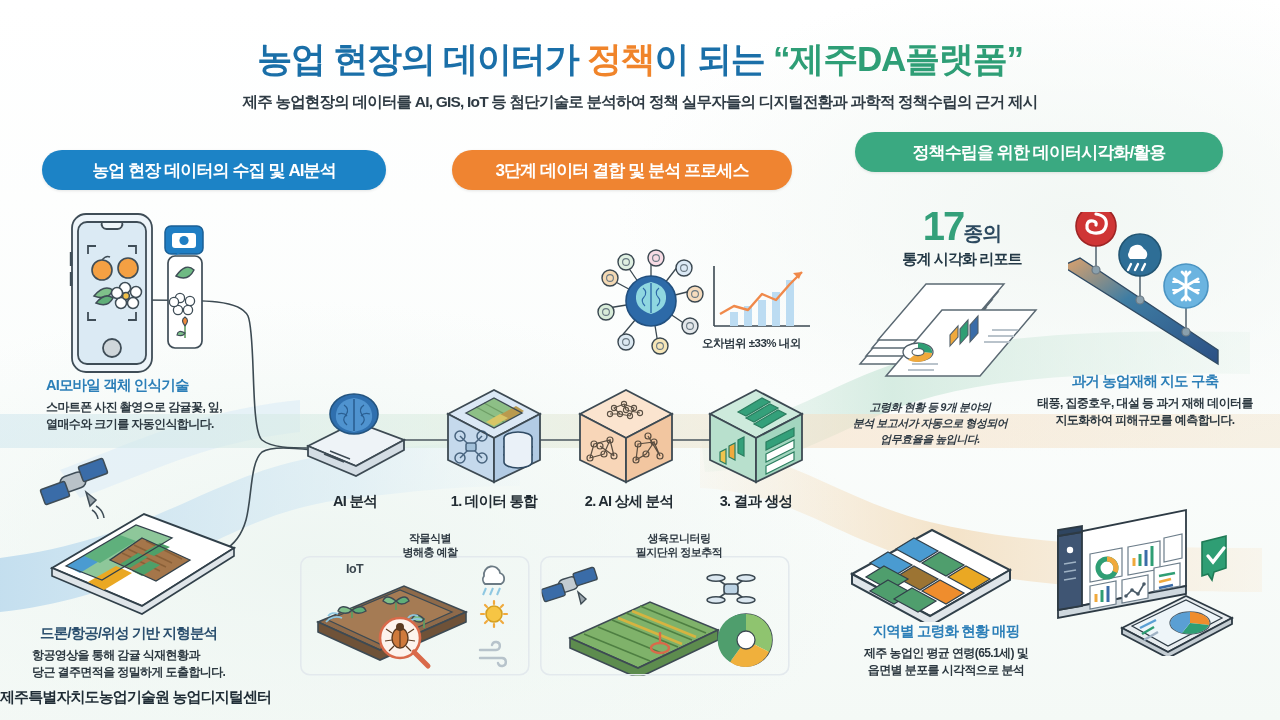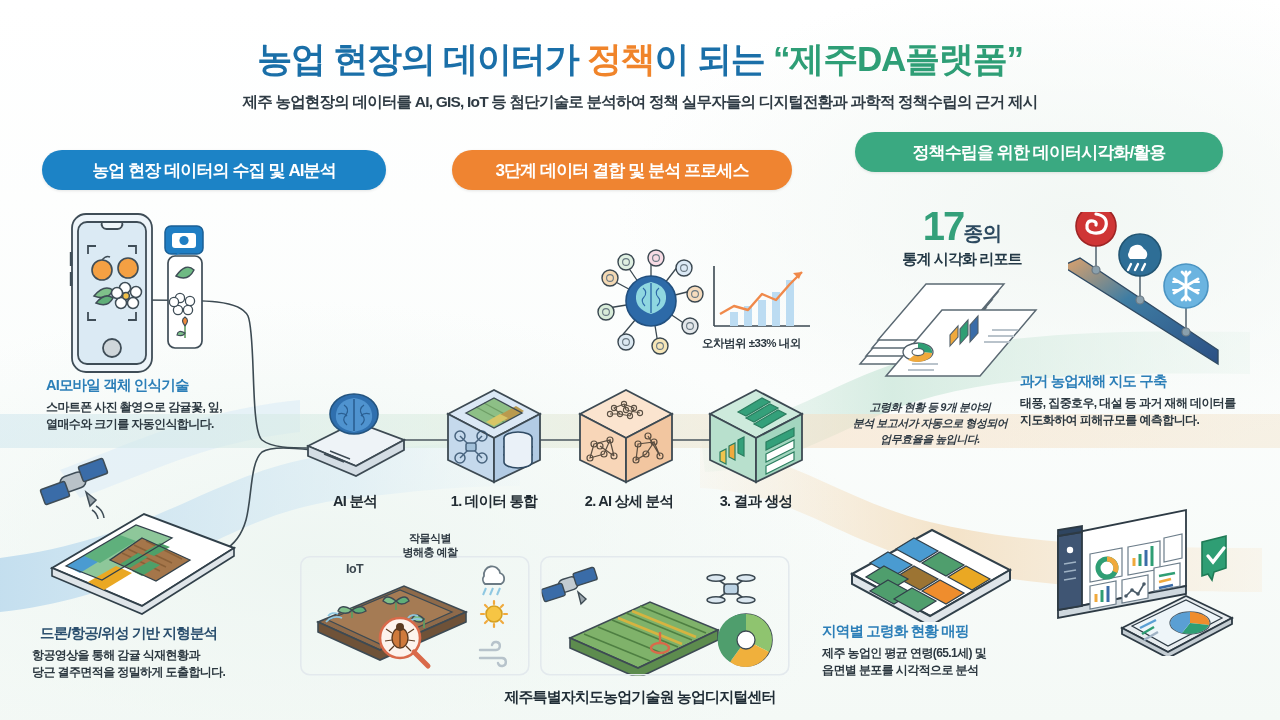--- a/index.html
+++ b/index.html
@@ -56,21 +56,21 @@
   .blk .h {
     font-size: 14.5px; font-weight: 800; letter-spacing: -0.8px;
     white-space: nowrap;
   }
   .blk .b {
     font-size: 12px; font-weight: 700; color: #2c3840;
     line-height: 1.42; letter-spacing: -0.6px; margin-top: 4px;
   }
   .h-blue  { color: #2c7fb8; }
   .h-navy  { color: #2b4f6e; margin-left: 8px; }
-  .ctr { }
+  .ctr { text-align: center; }
 
   
   .step-cap {
     position: absolute; text-align: center;
     font-size: 14.5px; font-weight: 800; color: #222c33;
     letter-spacing: -0.7px; white-space: nowrap;
   }
 
   
   .mini {
@@ -97,21 +97,21 @@
     font-size: 20px; font-weight: 900; color: #2d4a60; letter-spacing: -1px;
   }
   #count-wrap .cap {
     margin-top: 3px; font-size: 15px; font-weight: 800;
     color: #233845; letter-spacing: -0.9px;
   }
 
   
   #footer {
     position: absolute; left: 0; top: 688px; width: 1280px;
-    text-align: center; font-size: 15px; font-weight: 800;
+    font-size: 15px; font-weight: 800;
     color: #1f2c35; letter-spacing: -0.9px;
   }
 
   svg { display: block; }
 </style>
 </head>
 <body>
 
 <div id="page">
 
@@ -586,20 +586,24 @@
       <path d="M 206,84 L 190,106 A 26,26 0 0 1 206,58 Z" fill="#4f9e6d"></path>
       <circle cx="206" cy="84" r="9" fill="#ffffff" stroke="#3d4a53" stroke-width="1.3"></circle>
     </g>
 
     <g stroke="#d96a4a" stroke-width="2.4" fill="none">
       <ellipse cx="120" cy="92" rx="9" ry="5"></ellipse>
       <path d="M 120,86 v -10"></path>
     </g>
     <rect x="0.8" y="0.8" width="248" height="118" rx="9" fill="none" stroke="#e3e9ed" stroke-width="1.6"></rect>
   </svg>
+  <div class="mini" style="left:584px; top:531px; width:190px;">
+    <div>생육모니터링</div>
+    <div>필지단위 정보추적</div>
+  </div>
 
   <div id="count-wrap">
     <div>
       <span class="num">17</span><span class="unit">종의</span>
     </div>
     <div class="cap">통계 시각화 리포트</div>
   </div>
 
   <svg class="ribbon" style="left:846px; top:272px;" width="210" height="130" viewBox="0 0 210 130">
     <g stroke="#5b6973" stroke-width="1.4" fill="#ffffff">

